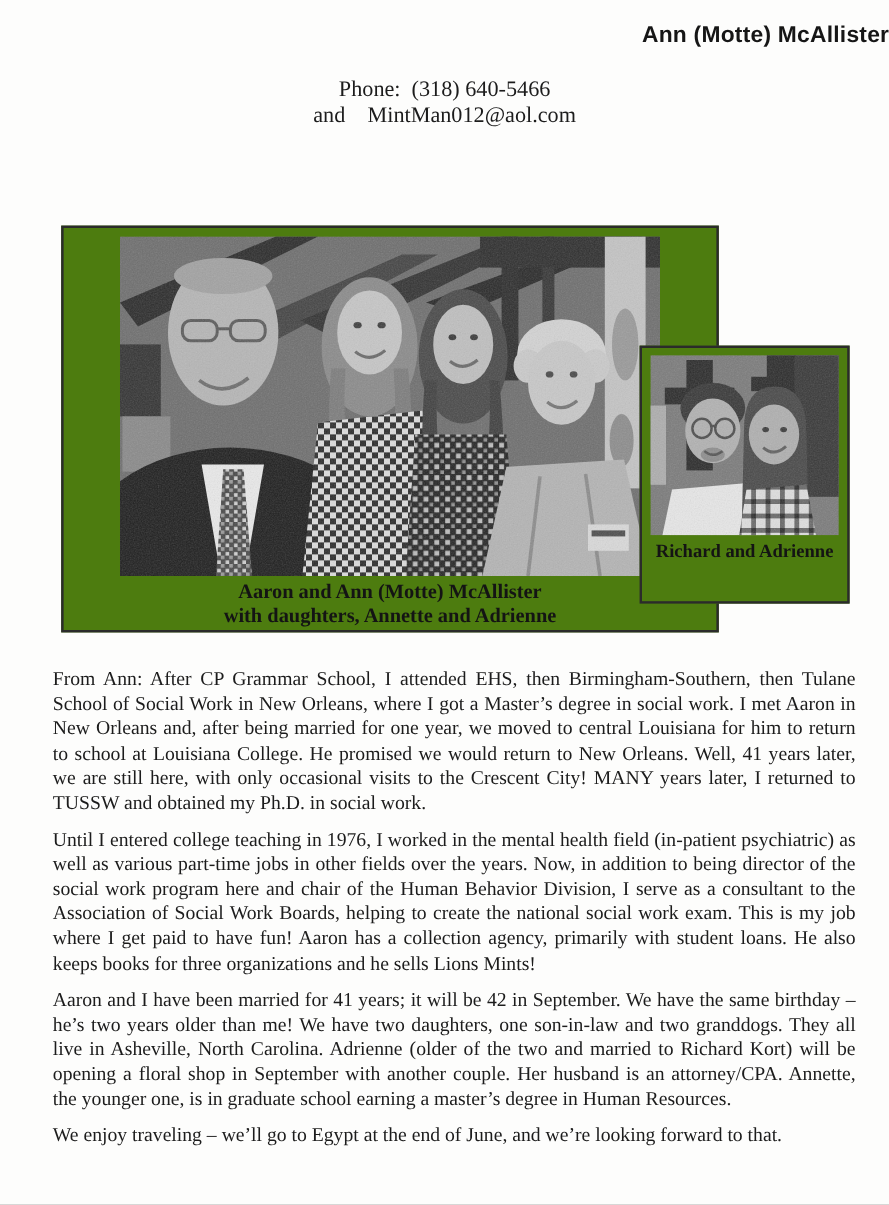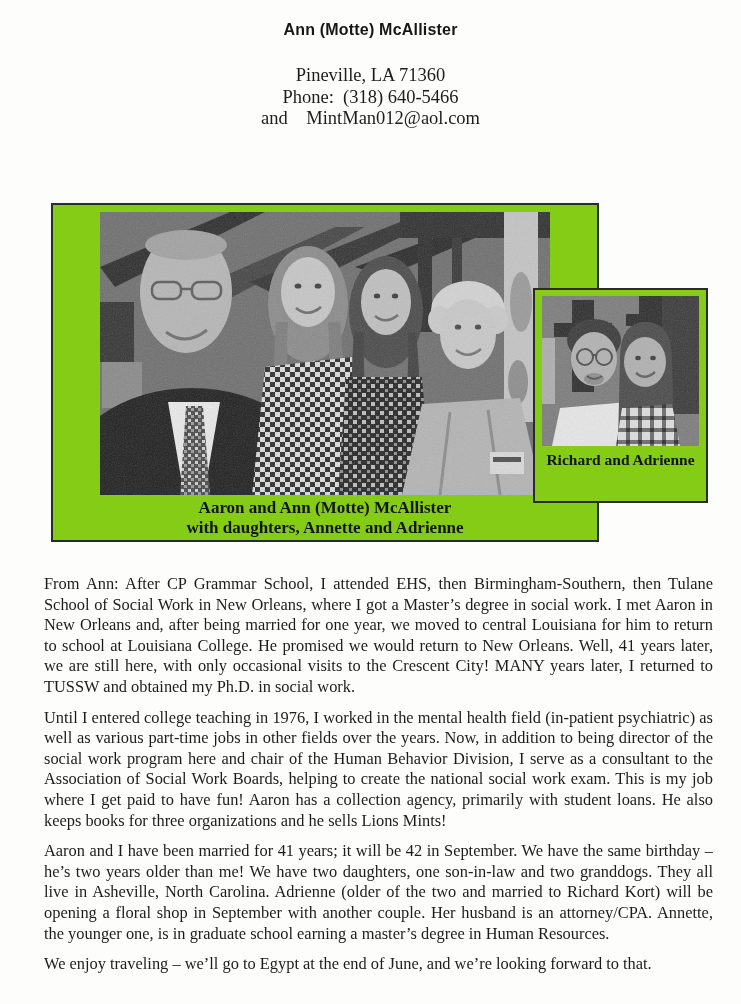--- a/index.html
+++ b/index.html
@@ -9,58 +9,57 @@
     margin:0 auto;
     background:#fdfdfc;
     overflow:hidden;
     font-family:"Liberation Serif", serif;
     color:#1c1c1c;
   }
   
   .header{text-align:center;padding-top:17px;}
   .title{
     font-family:"Liberation Sans", sans-serif;
-    font-weight:bold;font-size:16px;line-height:25px;
-    color:#161616;letter-spacing:.2px;
+    font-weight:bold;font-size:19px;line-height:25px;
+    color:#161616;letter-spacing:.2px;text-align:right;
   }
   .subtitle{font-size:19px;line-height:22px;margin-top:1px;}
   .contact{margin-top:23px;text-align:center;font-size:18.5px;line-height:21.5px;}
   .contact .cline{white-space:pre;}
   
   .frame{
-    position:absolute;background:#84cc16;border:2px solid #2b2b2b;
+    position:absolute;background:#4d7c0f;border:2px solid #2b2b2b;
     box-sizing:border-box;text-align:center;
   }
-  .frame-family{left:51px;top:203px;width:548px;height:339px;}
+  .frame-family{left:51px;top:188px;width:548px;height:339px;}
   .frame-family .photo{display:block;margin:7px auto 0 auto;width:450px;height:283px;}
   .frame-couple{left:533px;top:288px;width:175px;height:215px;}
   .frame-couple .photo{display:block;margin:6px auto 0 auto;width:157px;height:150px;}
   .caption{
     font-family:"Liberation Serif", serif;font-weight:bold;color:#141414;
   }
   .frame-family .caption{font-size:17px;line-height:19.5px;margin-top:3px;}
   .frame-couple .caption{font-size:15.5px;line-height:20px;margin-top:4px;}
   
   .content{
-    position:absolute;left:44px;width:669px;top:574px;
+    position:absolute;left:44px;width:669px;top:556px;
     font-size:16.4px;line-height:20.6px;text-align:justify;font-family:Liberation Serif, serif;
   }
   .content p{margin:0 0 10px 0;}
   .content p:last-child{margin-bottom:0;}
   svg{display:block;}
 </style>
 </head>
 <body>
 
 <div class="page">
 
   <div class="header">
     <div class="title">Ann (Motte) McAllister</div>
     <div class="contact">
-      <div class="cline">Pineville, LA 71360</div>
       <div class="cline">Phone:  (318) 640-5466</div>
       <div class="cline">and    MintMan012@aol.com</div>
     </div>
   </div>
 
   <div class="frame frame-family">
     <svg class="photo" viewBox="0 0 450 283" preserveAspectRatio="none" aria-hidden="true">
       <defs>
         <pattern id="tiePat" width="7" height="7" patternUnits="userSpaceOnUse">
           <rect width="7" height="7" fill="#4a4a4a"></rect>

